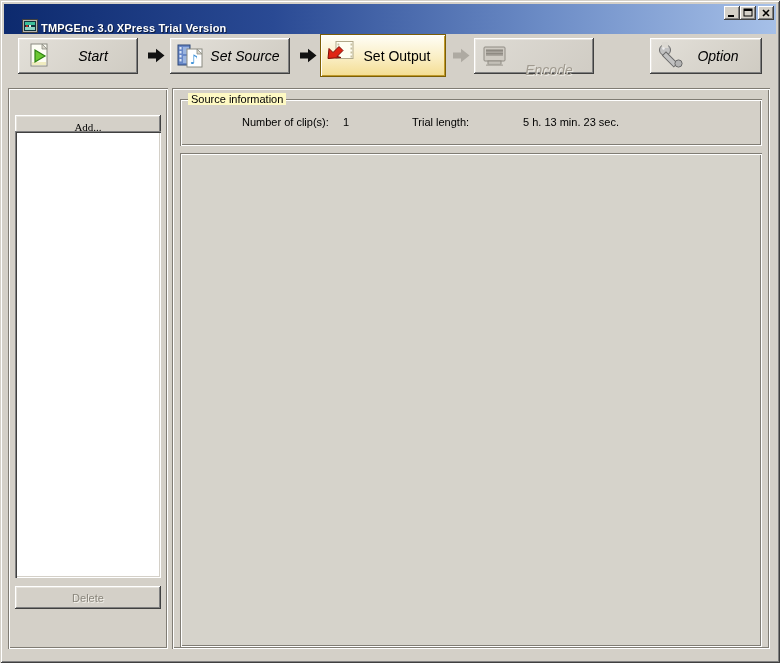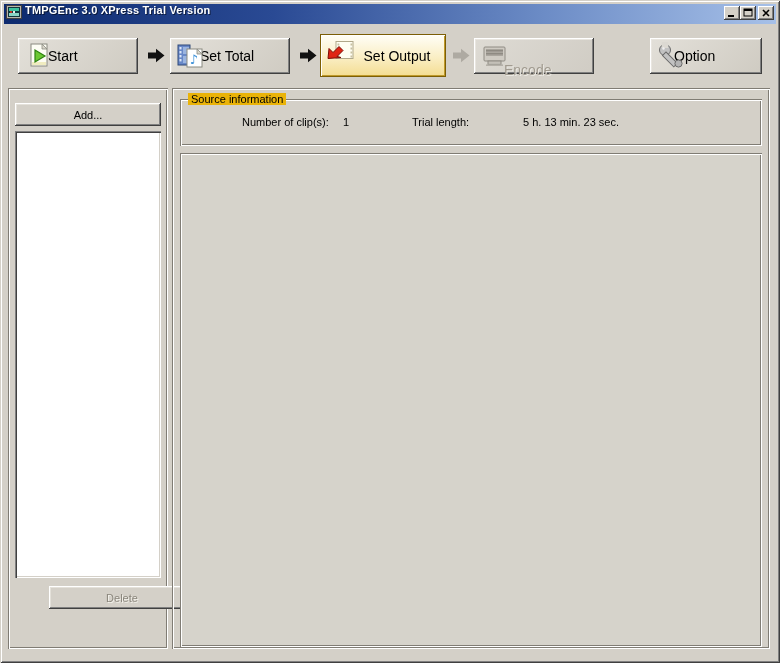--- a/index.html
+++ b/index.html
@@ -10,42 +10,42 @@
   }
   .window {
     position:relative; width:780px; height:663px; background:#d4d0c8;
     box-shadow:
       inset 1px 1px 0 #d4d0c8, inset -1px -1px 0 #404040,
       inset 2px 2px 0 #ffffff, inset -2px -2px 0 #808080,
       inset 3px 3px 0 #d4d0c8, inset -3px -3px 0 #d4d0c8;
   }
   
   .titlebar {
-    position:absolute; left:4px; top:4px; right:4px; height:20px;
+    position:absolute; left:4px; top:4px; right:4px; height:30px;
     background:linear-gradient(to right, #0d2a6e 0%, #2a4a94 35%, #6c8cc6 70%, #a6c0e8 100%);
-    display:flex; align-items:flex-start; padding-left:2px;
+    display:flex; align-items:flex-end; padding-left:18px;
   }
   .title-icon { width:16px; height:16px; flex:0 0 16px; margin-right:3px; }
   .title-text { color:#fff; font-weight:bold; font-size:11px; letter-spacing:0.2px;
     text-shadow:1px 1px 0 rgba(0,0,0,0.55); white-space:nowrap; }
   .win-controls { position:absolute; right:2px; top:2px; display:flex; }
   .win-btn {
     width:16px; height:14px; background:#d4d0c8; margin-left:0;
     box-shadow: inset -1px -1px 0 #404040, inset 1px 1px 0 #ffffff, inset -2px -2px 0 #808080;
     display:flex; align-items:center; justify-content:center;
   }
   .win-btn.close { margin-left:2px; }
   
   .tbtn {
     position:absolute; top:38px; width:120px; height:36px; background:linear-gradient(135deg,#e3e0d9,#cfcbc2);
     box-shadow: inset -1px -1px 0 #404040, inset 1px 1px 0 #ffffff, inset -2px -2px 0 #808080, inset 2px 2px 0 #e9e6e0;
     display:flex; align-items:center;
   }
   .tbtn .ticon { position:absolute; left:7px; top:4px; width:28px; height:28px; }
-  .tbtn .tlabel { flex:1; text-align:left; padding-left:30px; font-size:14px; }
+  .tbtn .tlabel { flex:1; text-align:center; padding-left:30px; font-size:14px;font-style:italic; }
   .tbtn.disabled { background:linear-gradient(135deg,#dedbd4,#d0ccc4); }
   .tbtn.disabled .tlabel { color:#a19b90; text-shadow:1px 1px 0 #eceae4;margin-top:28px; }
   .flow-arrow { position:absolute; top:48px; width:17px; height:15px; }
   
   .tbtn-active-wrap {
     position:absolute; left:320px; top:34px; width:126px; height:43px;
     border:1px solid #7c5e06; 
     background:linear-gradient(to bottom,#f9e184 0%, #eebc3a 55%, #d89a10 100%);
     box-shadow: inset 0 1px 0 #fdf0b8, inset 0 -1px 0 #b47c08;
   }
@@ -62,29 +62,29 @@
     box-shadow: inset 1px 1px 0 #807c74, inset 2px 2px 0 #ffffff,
                 inset -1px -1px 0 #ffffff, inset -2px -2px 0 #807c74;
   }
   .left-panel  { position:absolute; left:8px;  top:88px; width:160px; height:561px; }
   .right-panel { position:absolute; left:172px; top:88px; width:598px; height:561px; }
   .btn {
     position:absolute; left:7px; width:146px; height:23px; background:#d4d0c8;
     box-shadow: inset -1px -1px 0 #404040, inset 1px 1px 0 #ffffff, inset -2px -2px 0 #808080, inset 2px 2px 0 #e4e1da;
     display:flex; align-items:center; justify-content:center; font-size:11px;
   }
-  .btn.disabled { color:#8a867c; text-shadow:1px 1px 0 #f2f0ea;margin-left:34px; }
+  .btn.disabled { color:#8a867c; text-shadow:1px 1px 0 #f2f0ea; }
   .listbox {
     position:absolute; left:7px; top:43px; width:146px; height:447px; background:#ffffff;
     box-shadow: inset 1px 1px 0 #808080, inset 2px 2px 0 #404040, inset -1px -1px 0 #ffffff, inset -2px -2px 0 #d4d0c8;
   }
   
   .groupbox { position:absolute; left:8px; top:11px; width:582px; height:47px; }
   .groupbox-title {
-    position:absolute; left:8px; top:-6px; background:#eab308; padding:0 3px; font-size:11px; white-space:nowrap;
+    position:absolute; left:8px; top:-6px; background:#fef9c3; padding:0 3px; font-size:11px; white-space:nowrap;
   }
   .srcinfo-row { position:absolute; left:0; right:0; top:17px; height:14px;text-align:center; }
   .srcinfo-row span { position:absolute; white-space:nowrap; }
   .lbl-clips  { left:62px; }
   .val-clips  { left:163px; }
   .lbl-length { left:232px; }
   .val-length { left:343px; }
   .content-panel { position:absolute; left:8px; top:65px; width:582px; height:494px; background:#d6d3cb; }
 </style>
 </head>
@@ -142,21 +142,21 @@
       <rect x="2.5" y="5" width="2" height="2.4" fill="#dce6f6"></rect>
       <rect x="2.5" y="9" width="2" height="2.4" fill="#dce6f6"></rect>
       <rect x="2.5" y="13" width="2" height="2.4" fill="#dce6f6"></rect>
       <rect x="2.5" y="17" width="2" height="2.4" fill="#dce6f6"></rect>
       <rect x="6" y="5" width="6" height="7" fill="#9ab4e0"></rect>
       <rect x="6" y="14" width="6" height="7" fill="#9ab4e0"></rect>
       <rect x="10" y="7" width="15" height="18" fill="#ffffff" stroke="#8a8a80"></rect>
       <polygon points="20,7 25,12 20,12" fill="#d9d6ca" stroke="#8a8a80" stroke-width="0.8"></polygon>
       <text x="12.5" y="22" font-size="13" fill="#3c90d8" font-family="DejaVu Sans">♪</text>
     </svg>
-    <span class="tlabel">Set Total</span>
+    <span class="tlabel">Set Source</span>
   </div>
 
   <svg class="flow-arrow" style="left:300px;" viewBox="0 0 17 15">
     <polygon points="0,4.5 8,4.5 8,0.8 16.5,7.5 8,14.2 8,10.5 0,10.5" fill="#111"></polygon>
   </svg>
 
   <div class="tbtn-active-wrap">
     <div class="tbtn-active">
       <svg class="ticon" viewBox="0 0 28 26">
         <rect x="9" y="3" width="17" height="17" fill="#fffef2" stroke="#b0a88a"></rect>
@@ -195,21 +195,21 @@
       <circle cx="8" cy="8" r="5.5" fill="#c2c2c2" stroke="#6a6a6a"></circle>
       <rect x="4.8" y="0" width="6.4" height="6" fill="#dcd9d2"></rect>
       <rect x="9" y="10" width="16" height="5" transform="rotate(45 9 10)" fill="#c2c2c2" stroke="#6a6a6a"></rect>
       <circle cx="21.5" cy="21.5" r="3.6" fill="#b4b4b4" stroke="#6a6a6a"></circle>
       <circle cx="6.5" cy="6.5" r="1.2" fill="#efefef"></circle>
     </svg>
     <span class="tlabel" style="padding-left:24px;">Option</span>
   </div>
 
   <div class="left-panel etched">
-    <div class="btn" style="top:15px;">
+    <div class="btn" style="top:27px;font-family:Liberation Serif, serif;">
       <span>Add...</span>
     </div>
     <div class="listbox"></div>
     <div class="btn disabled" style="top:498px;">
       <span>Delete</span>
     </div>
   </div>
 
   <div class="right-panel etched">
     <div class="groupbox etched">

